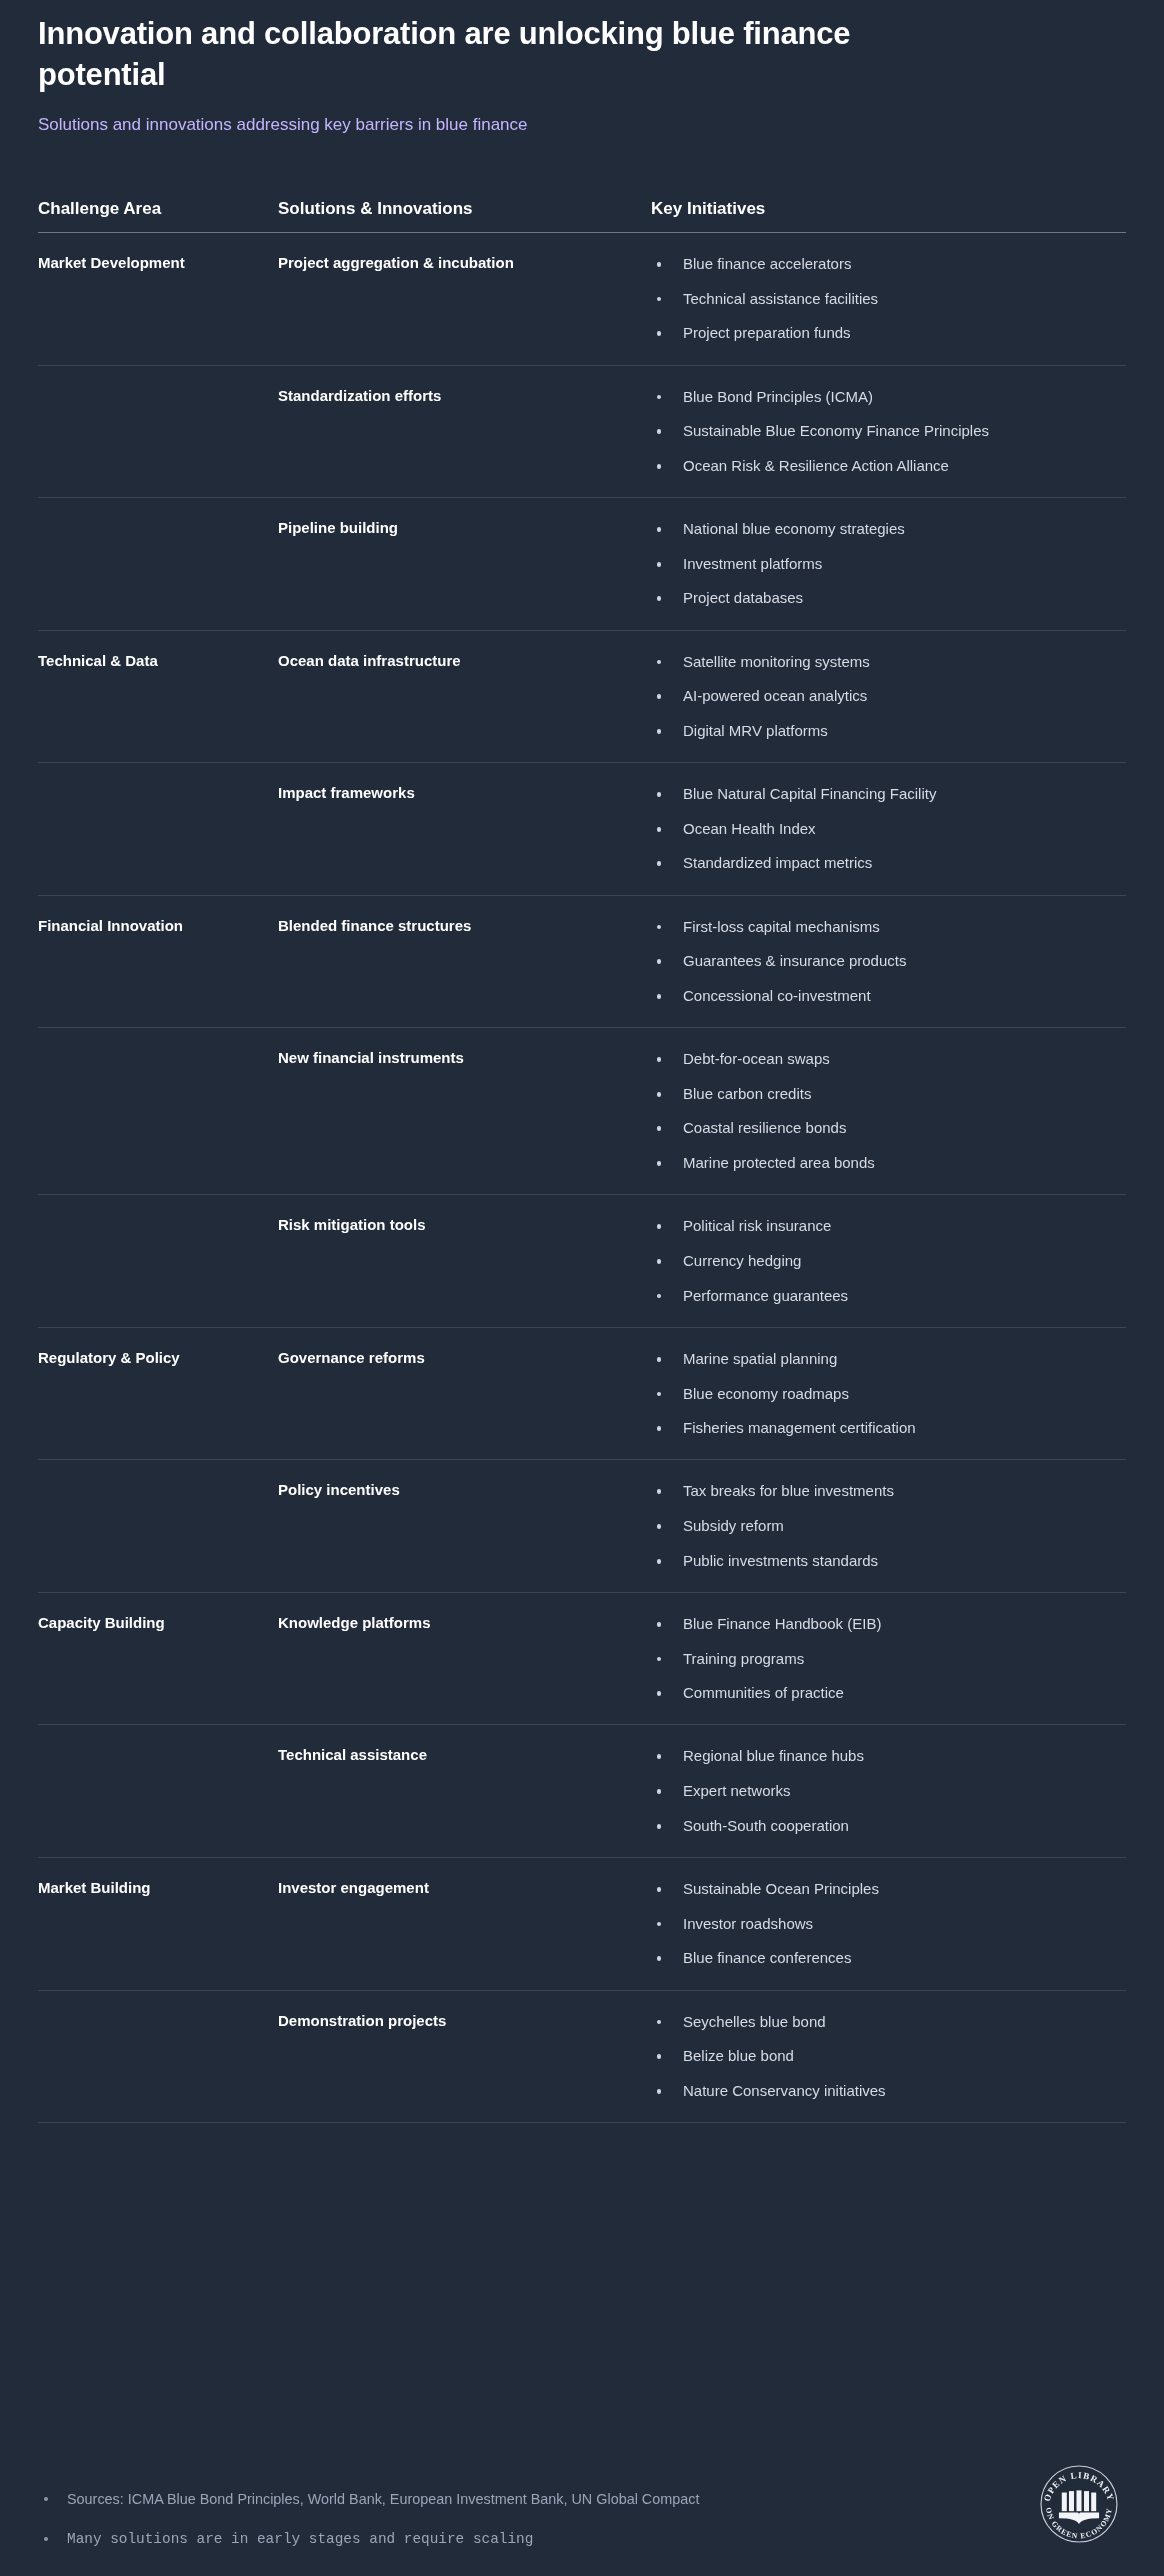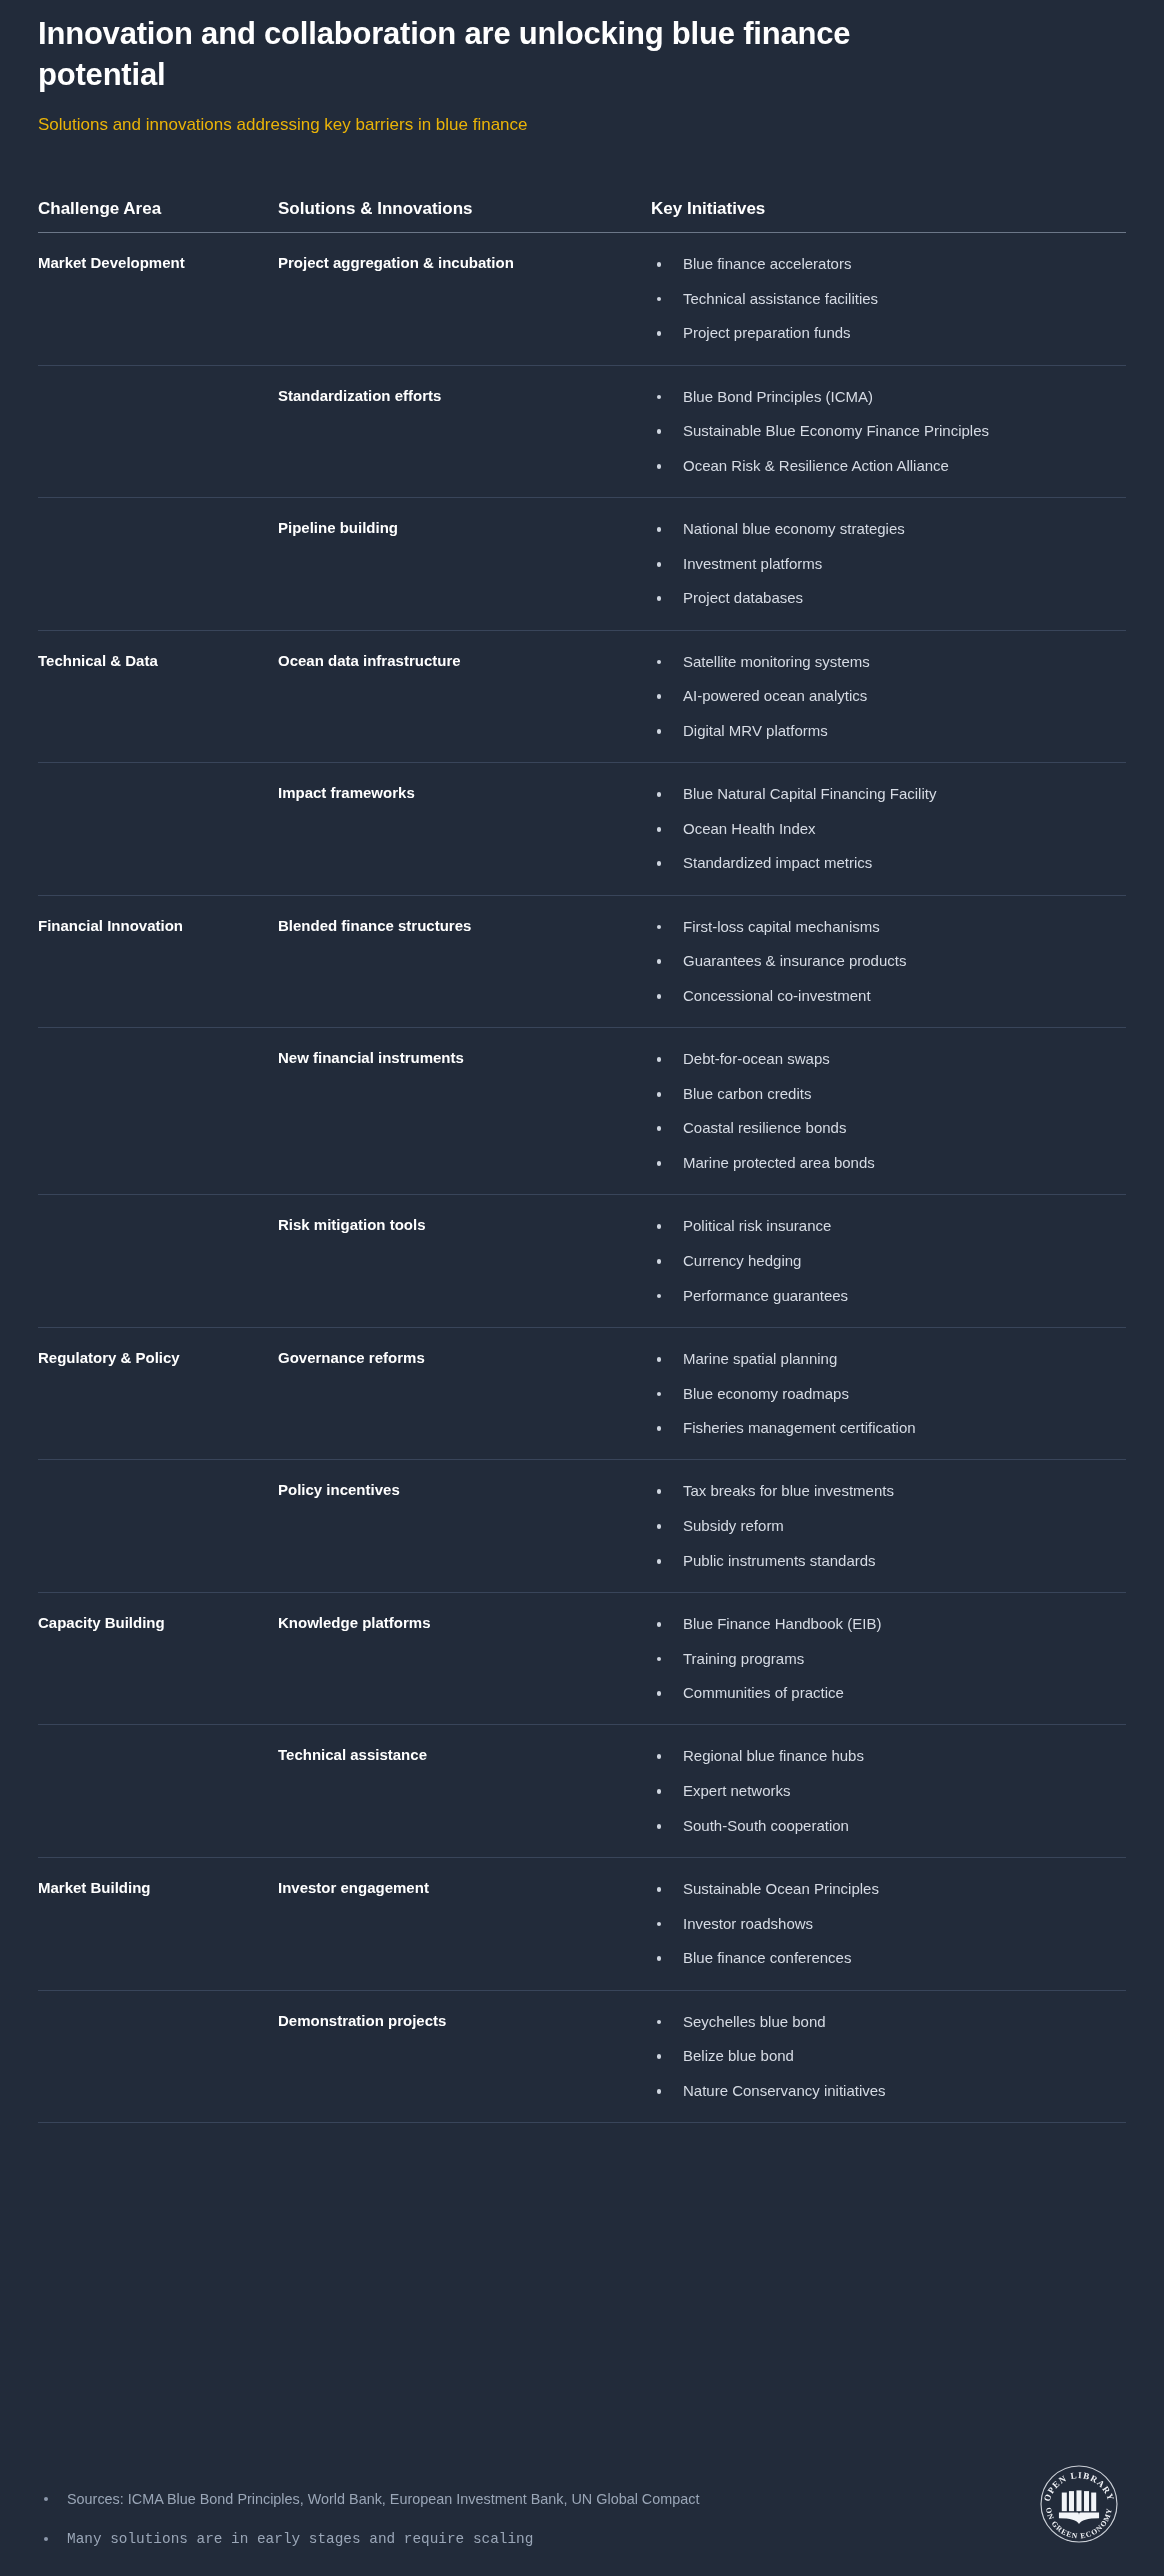--- a/index.html
+++ b/index.html
@@ -33,21 +33,21 @@
     font-weight: bold;
     color: #ffffff;
     letter-spacing: -0.2px;
     max-width: 920px;
     margin: 0;
   }
   .subtitle {
     margin: 17.6px 0 0 0;
     font-size: 17px;
     line-height: 1.4;
-    color: #eab308;
+    color: #c4b5fd;
     font-weight: normal;
   }
 
   
   .table-wrap {
     margin-top: 62px;
   }
   table.matrix {
     width: 1088px;
     border-collapse: collapse;
@@ -288,21 +288,21 @@
               </ul>
             </td>
           </tr>
           <tr>
             <td class="challenge"></td>
             <td class="solution">Policy incentives</td>
             <td class="initiatives">
               <ul class="init-list">
                 <li><span class="bullet"></span><span>Tax breaks for blue investments</span></li>
                 <li><span class="bullet"></span><span>Subsidy reform</span></li>
-                <li><span class="bullet"></span><span>Public instruments standards</span></li>
+                <li><span class="bullet"></span><span>Public investments standards</span></li>
               </ul>
             </td>
           </tr>
           <tr>
             <td class="challenge">Capacity Building</td>
             <td class="solution">Knowledge platforms</td>
             <td class="initiatives">
               <ul class="init-list">
                 <li><span class="bullet"></span><span>Blue Finance Handbook (EIB)</span></li>
                 <li><span class="bullet"></span><span>Training programs</span></li>

